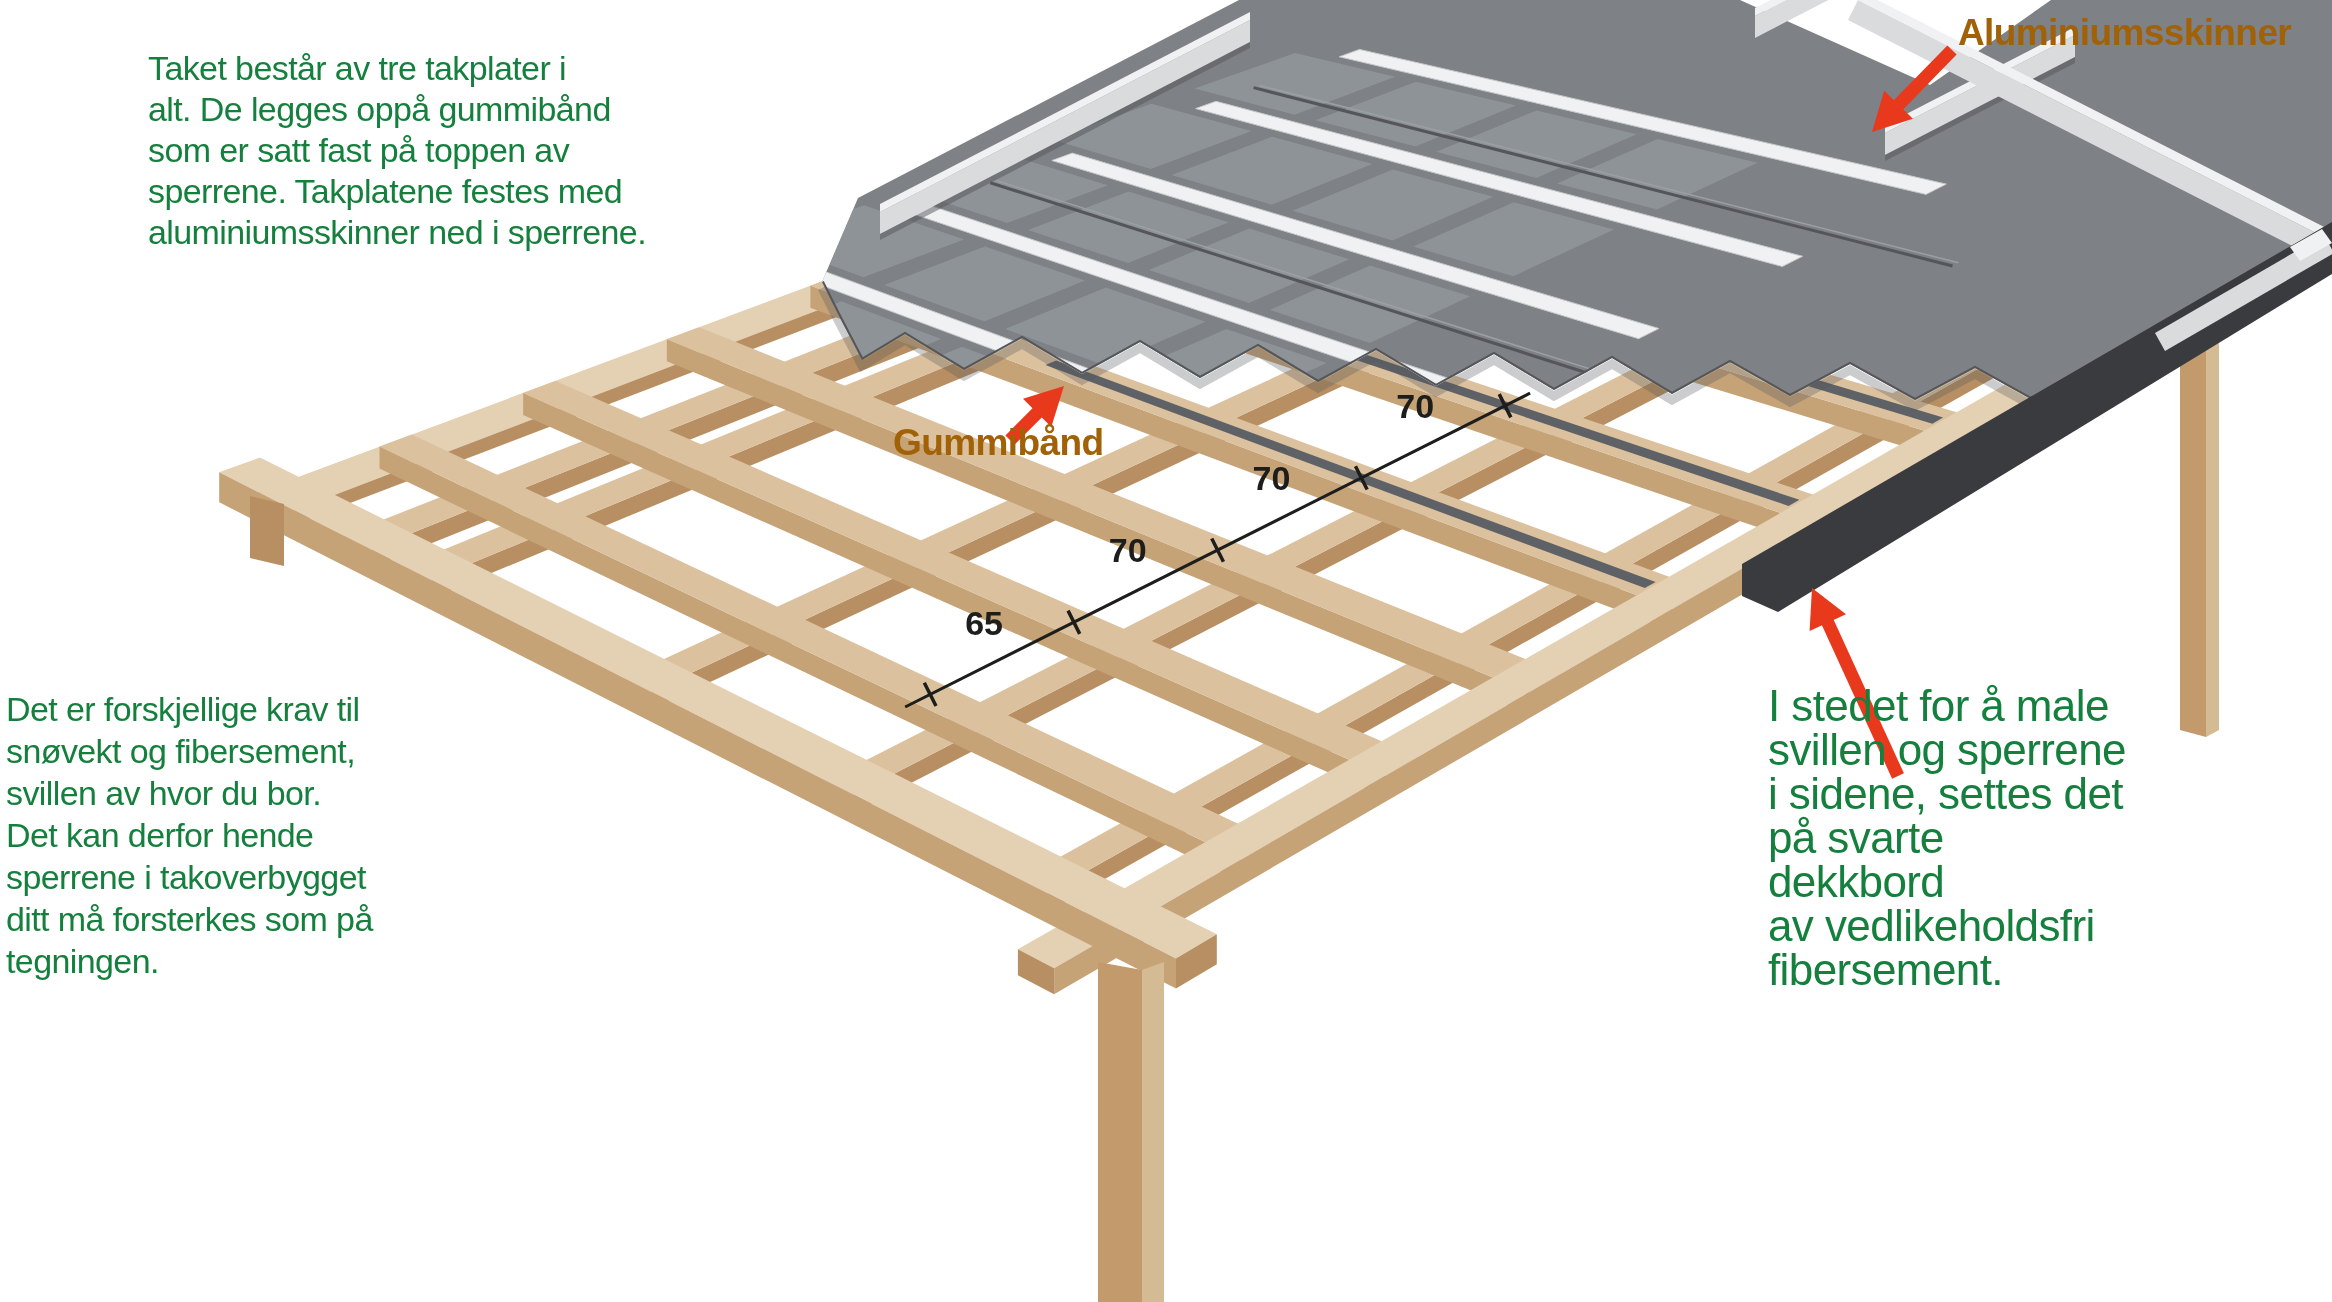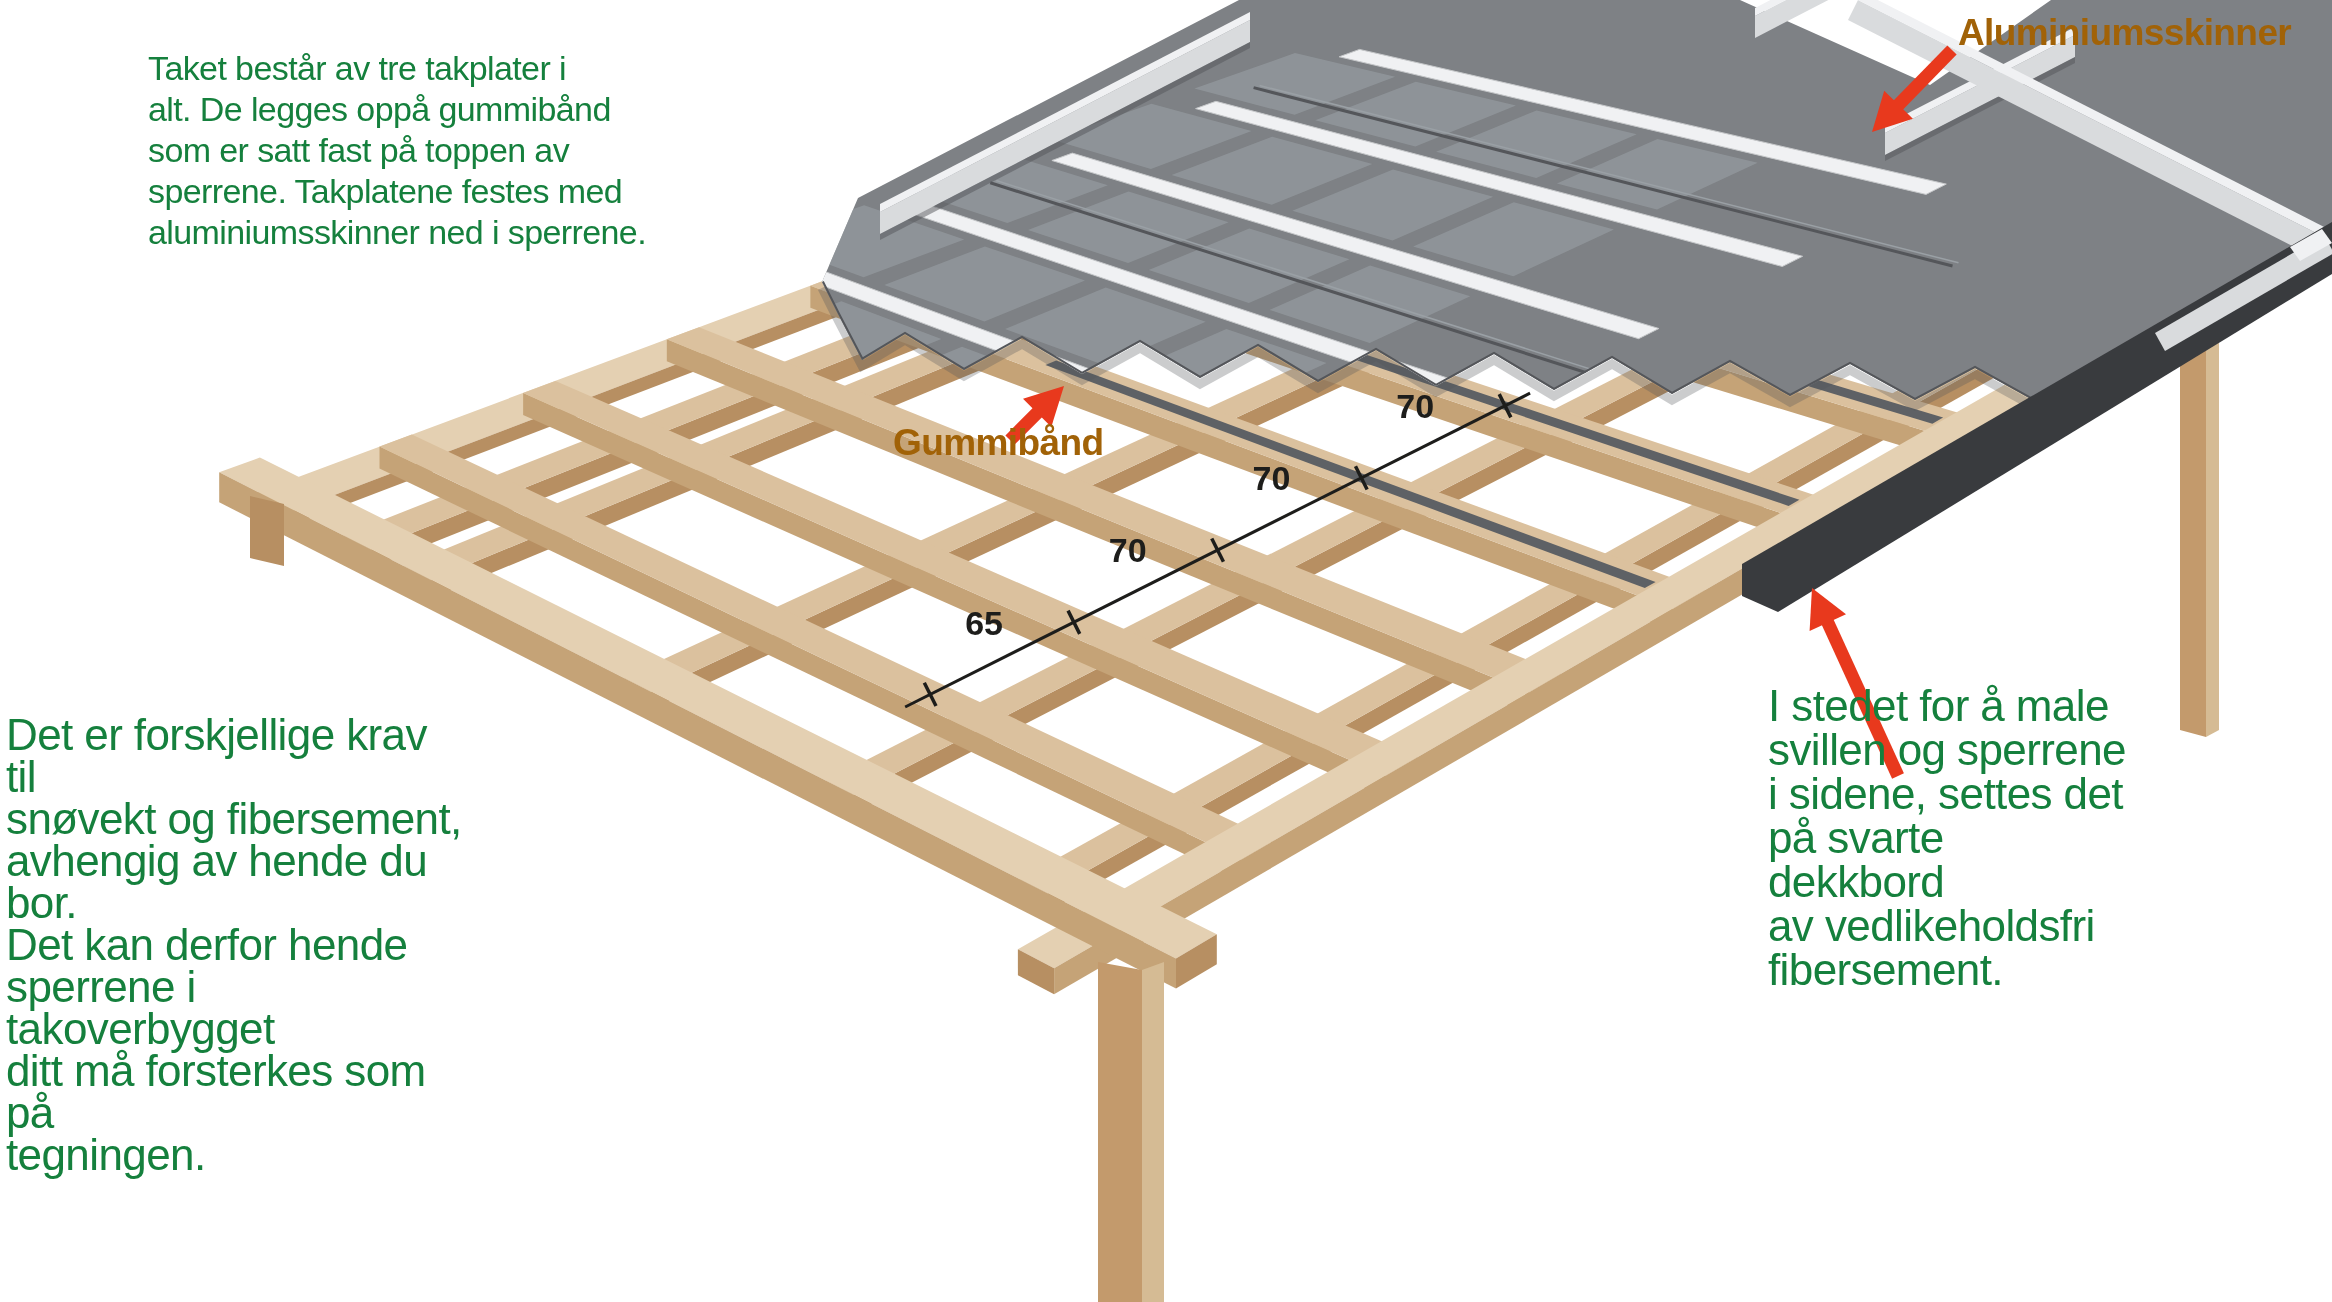--- a/index.html
+++ b/index.html
@@ -1,21 +1,21 @@
 <!DOCTYPE html>
 <html><head>
 <meta charset="utf-8">
 <style>
   html,body{margin:0;padding:0;background:#ffffff;}
   #stage{position:relative;width:2332px;height:1302px;overflow:hidden;background:#ffffff;
          font-family:"Liberation Sans",sans-serif;}
   #scene{position:absolute;left:0;top:0;}
   .txt{position:absolute;font-weight:400;color:#15803d;letter-spacing:-0.6px;}
   .para-intro{left:148px;top:48px;width:700px;font-size:34px;line-height:41px;}
-  .para-left{left:6px;top:688px;width:460px;font-size:44px;line-height:42px;margin-top:26px;}
+  .para-left{left:6px;top:688px;width:460px;font-size:34px;line-height:42px;}
   .para-right{left:1768px;top:684px;width:360px;font-size:44px;line-height:44px;}
   .lbl{position:absolute;font-weight:700;color:#a16207;font-size:37px;letter-spacing:-0.6px;}
   .lbl-gummiband{left:893px;top:422px;}
   .lbl-aluminium{left:1958px;top:12px;}
 </style>
 </head>
 <body>
 
 <div id="stage">
 
@@ -178,21 +178,21 @@
     <div>Taket består av tre takplater i</div>
     <div>alt. De legges oppå gummibånd</div>
     <div>som er satt fast på toppen av</div>
     <div>sperrene. Takplatene festes med</div>
     <div>aluminiumsskinner ned i sperrene.</div>
   </div>
 
   <div class="txt para-left">
     <div>Det er forskjellige krav til</div>
     <div>snøvekt og fibersement,</div>
-    <div>avhengig av hende du bor.</div>
+    <div>svillen av hvor du bor.</div>
     <div>Det kan derfor hende</div>
     <div>sperrene i takoverbygget</div>
     <div>ditt må forsterkes som på</div>
     <div>tegningen.</div>
   </div>
 
   <div class="txt para-right">
     <div>I stedet for å male</div>
     <div>svillen og sperrene</div>
     <div>i sidene, settes det</div>

